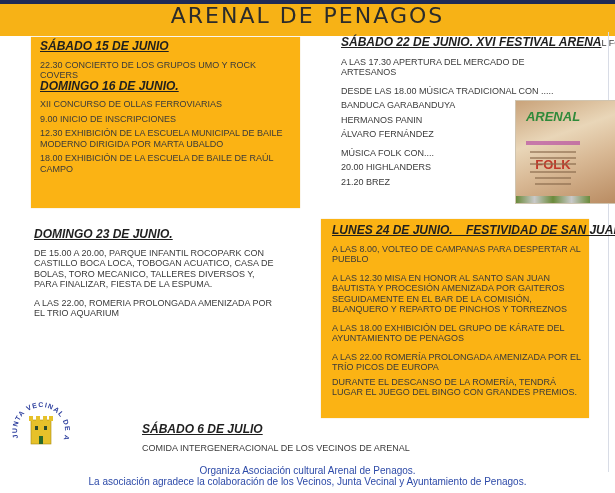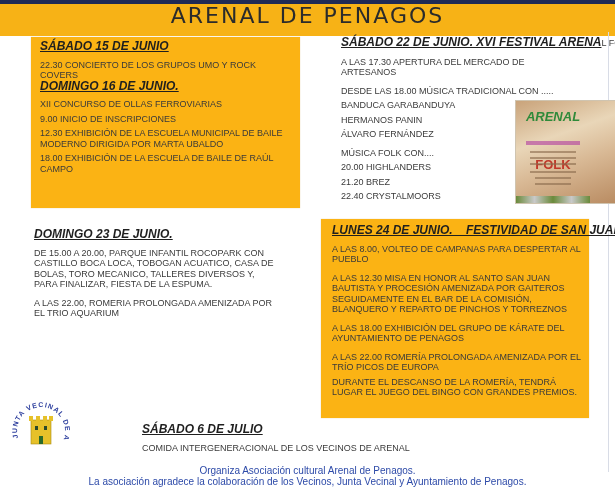--- a/index.html
+++ b/index.html
@@ -98,21 +98,20 @@
     <span class="h">SÁBADO 22 DE JUNIO. XVI FESTIVAL ARENA</span><span>L FOLK</span>
   </div>
   <div class="p" style="width:200px;">A LAS 17.30 APERTURA DEL MERCADO DE ARTESANOS</div>
   <div class="p">DESDE LAS 18.00 MÚSICA TRADICIONAL CON .....</div>
   <div class="p tight">BANDUCA GARABANDUYA</div>
   <div class="p tight">HERMANOS PANIN</div>
   <div class="p tight">ÁLVARO FERNÁNDEZ</div>
   <div class="p">MÚSICA FOLK CON....</div>
   <div class="p tight">20.00 HIGHLANDERS</div>
   <div class="p tight">21.20 BREZ</div>
-  <div class="p tight">22.40 CRYSTALMOORS</div>
 </div>
 
 <div class="poster">
   <div class="t1">ARENAL</div>
   <div class="t2">FOLK</div>
   <div class="band"></div>
   <div class="small" style="top:50px;"></div>
   <div class="small" style="top:56px;"></div>
   <div class="small" style="top:62px;"></div>
   <div class="small" style="top:70px;"></div>

